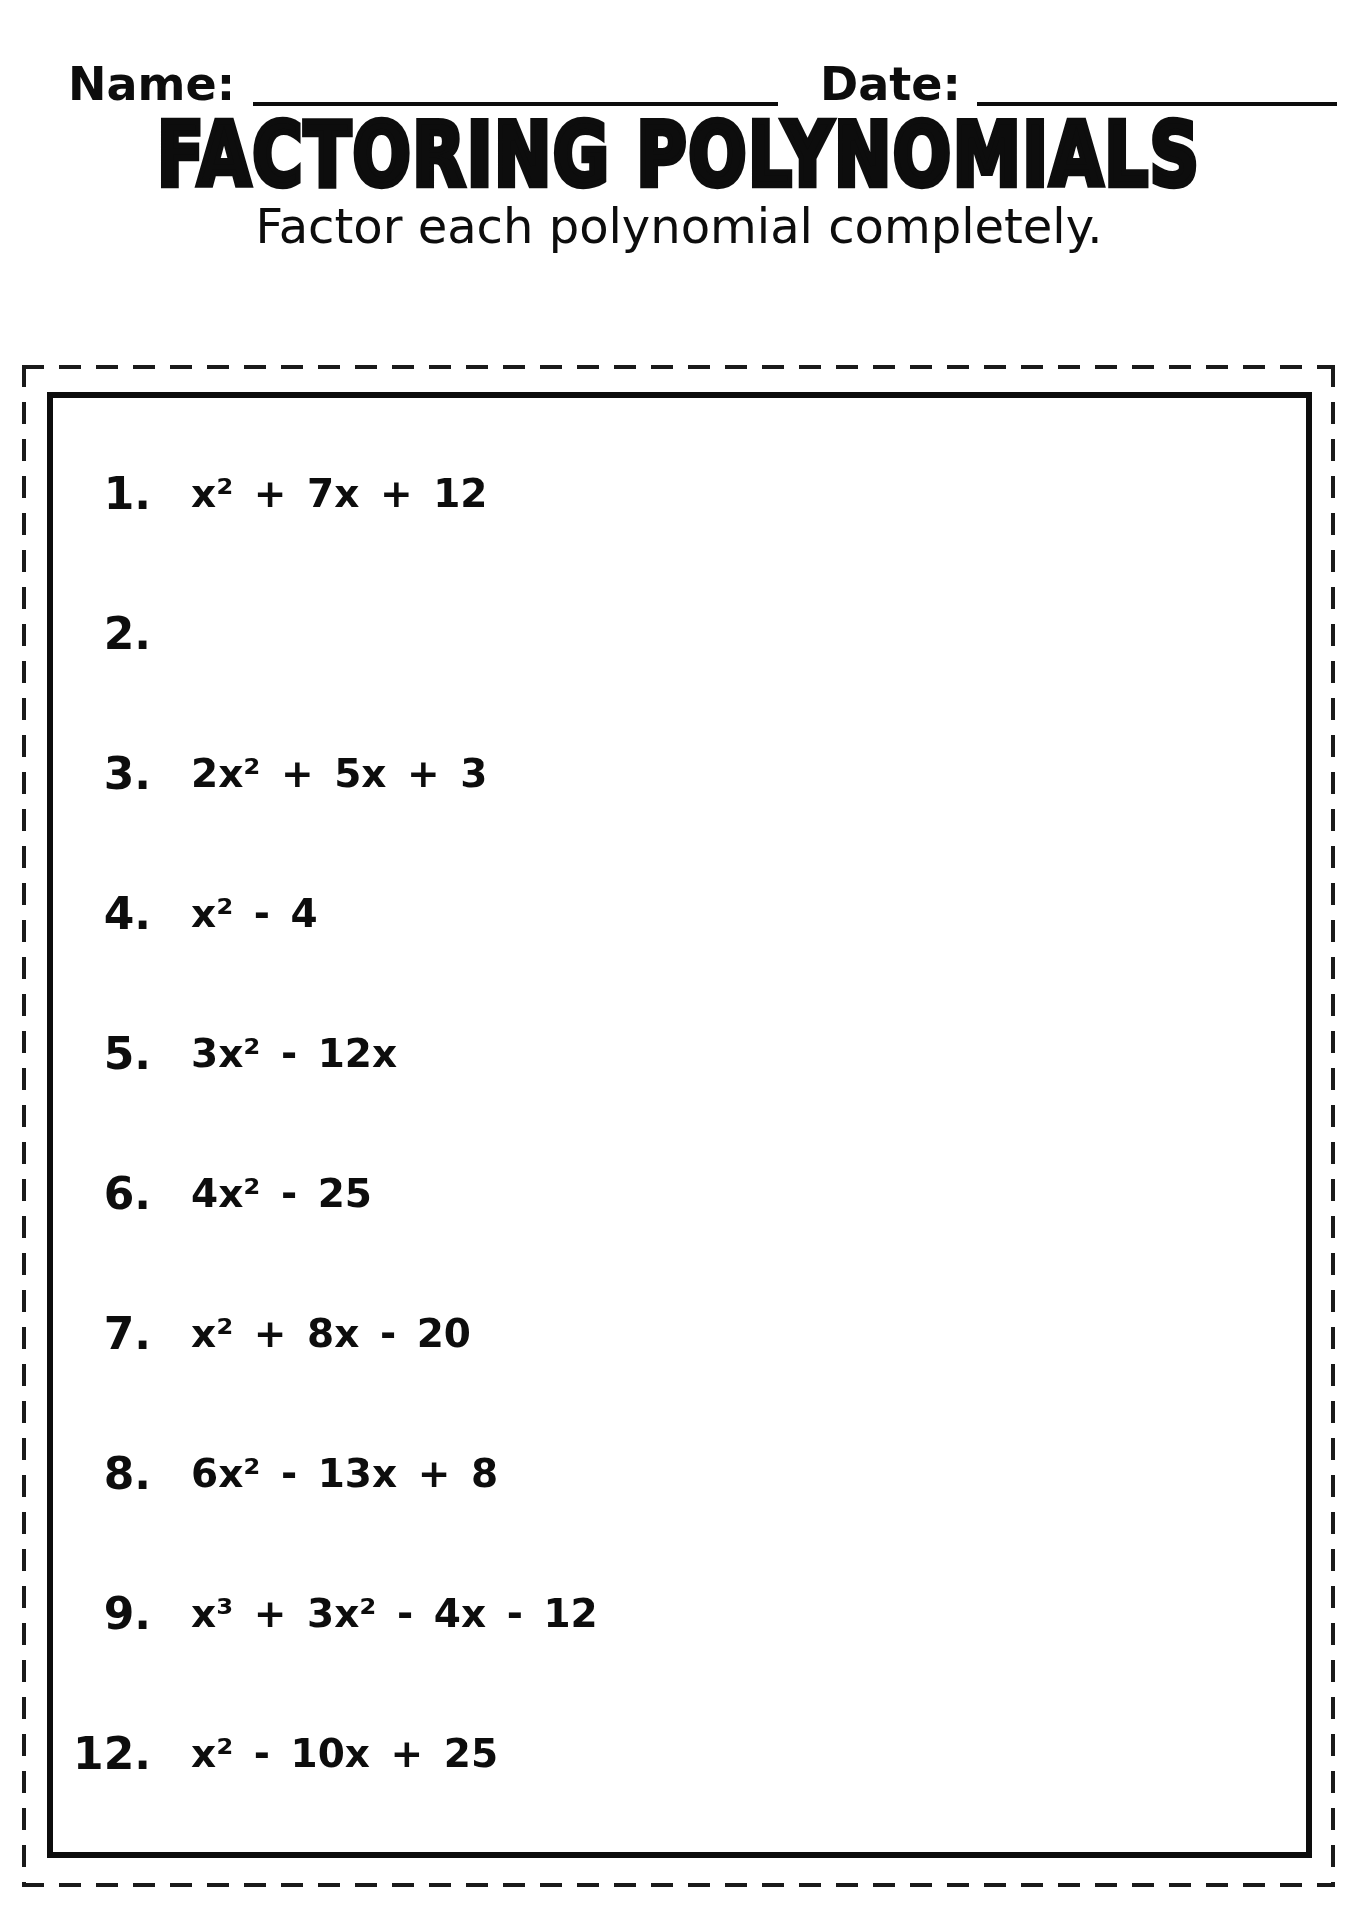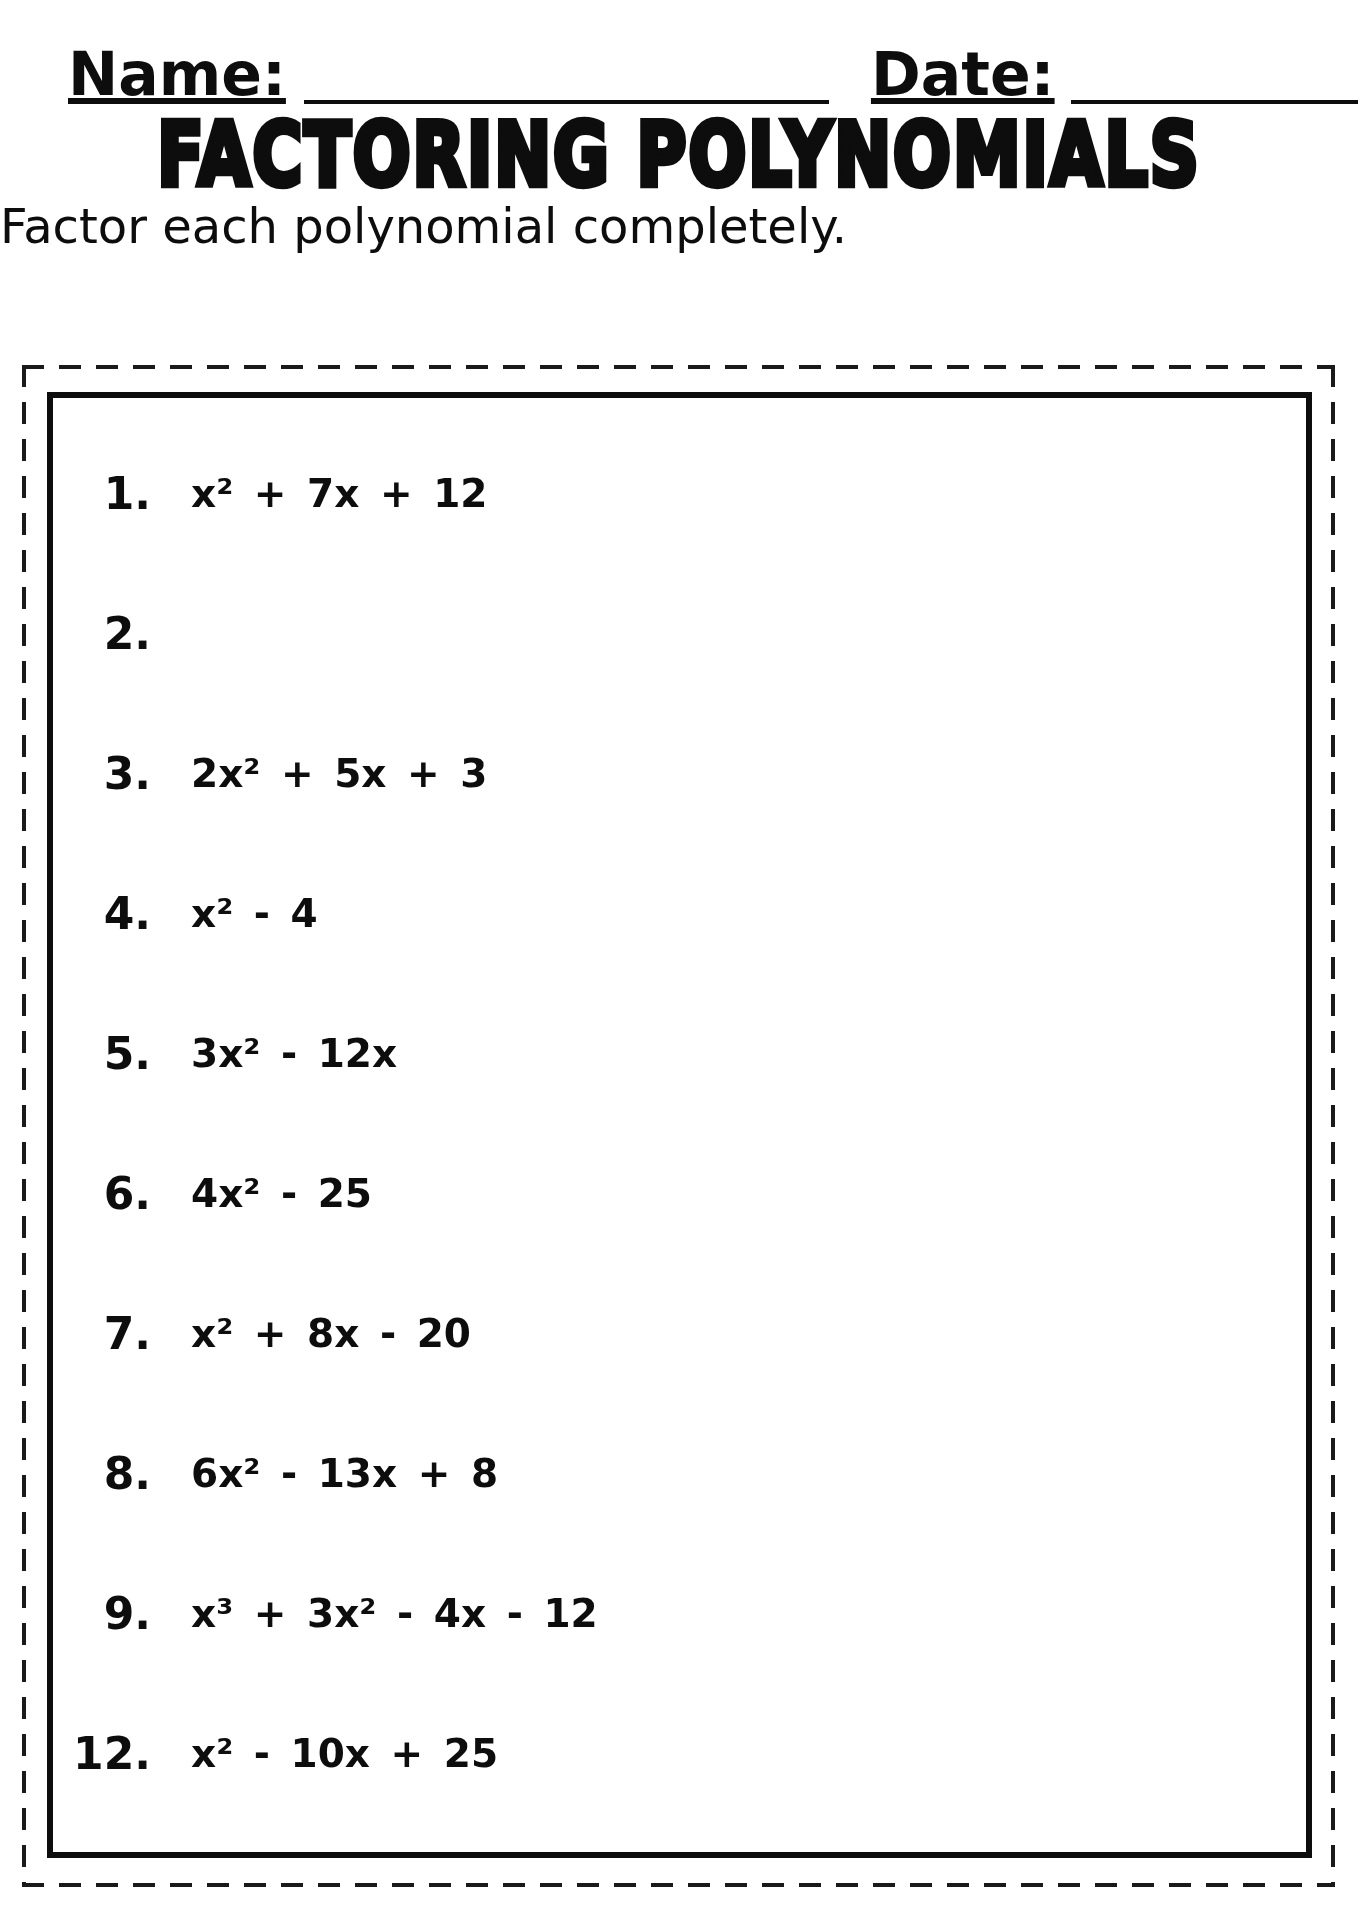--- a/index.html
+++ b/index.html
@@ -19,33 +19,32 @@
 
   
   .header {
     position: absolute;
     left: 68px;
     top: 40px;
     display: flex;
     align-items: flex-end;
   }
   .field-label {
-    font-size: 60px;
+    font-size: 46px;
     font-weight: bold;
     line-height: 1.15;
     white-space: nowrap;
-    text-decoration: underline;
   }
   .blank-line {
     border-bottom: 4px solid #0d0d0d;
     height: 12px;
     margin-bottom: 5px;
   }
   .name-line { width: 525px; margin-left: 18px; }
-  .date-label { margin-left: 42px; }
+  .date-label { margin-left: 42px; margin-top: 18px; }
   .date-line { width: 360px; margin-left: 16px; }
 
   
   .title {
     position: absolute;
     top: 112px;
     left: 0;
     width: 100%;
     text-align: center;
     font-size: 68px;
@@ -55,20 +54,21 @@
     -webkit-text-stroke: 5px #0d0d0d;
     transform: scaleY(1.28);
     transform-origin: top center;
     white-space: nowrap;
   }
   .subtitle {
     position: absolute;
     top: 200px;
     left: 0;
     width: 100%;
+    text-align: center;
     font-size: 48px;
     font-weight: normal;
     line-height: 1.1;
     white-space: nowrap;
   }
 
   
   .dashed-frame {
     position: absolute;
     left: 22px;

